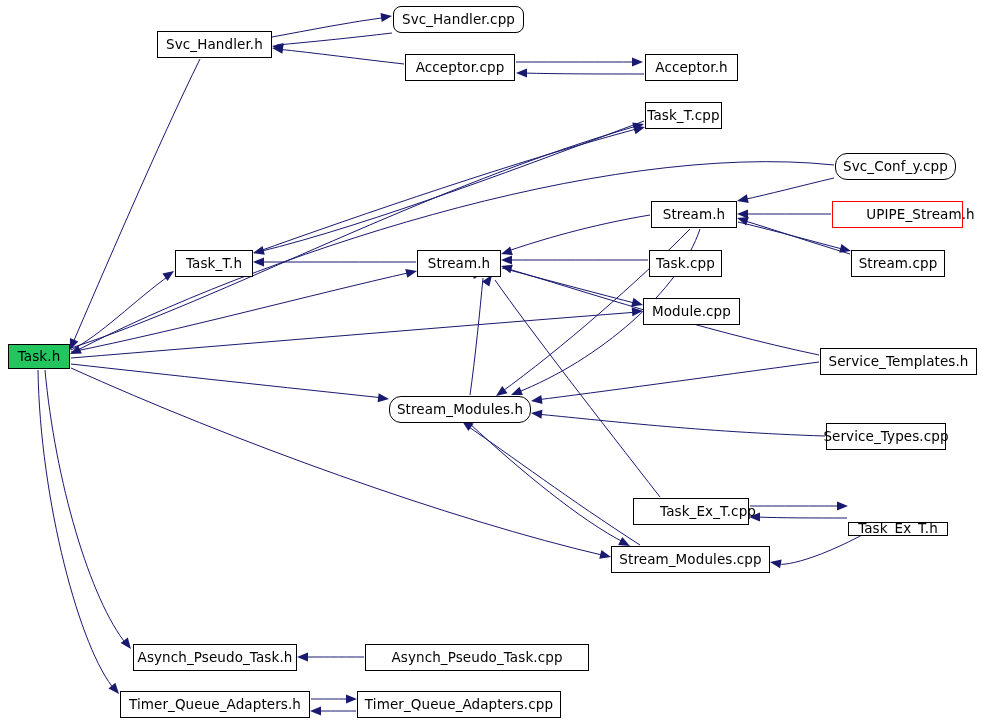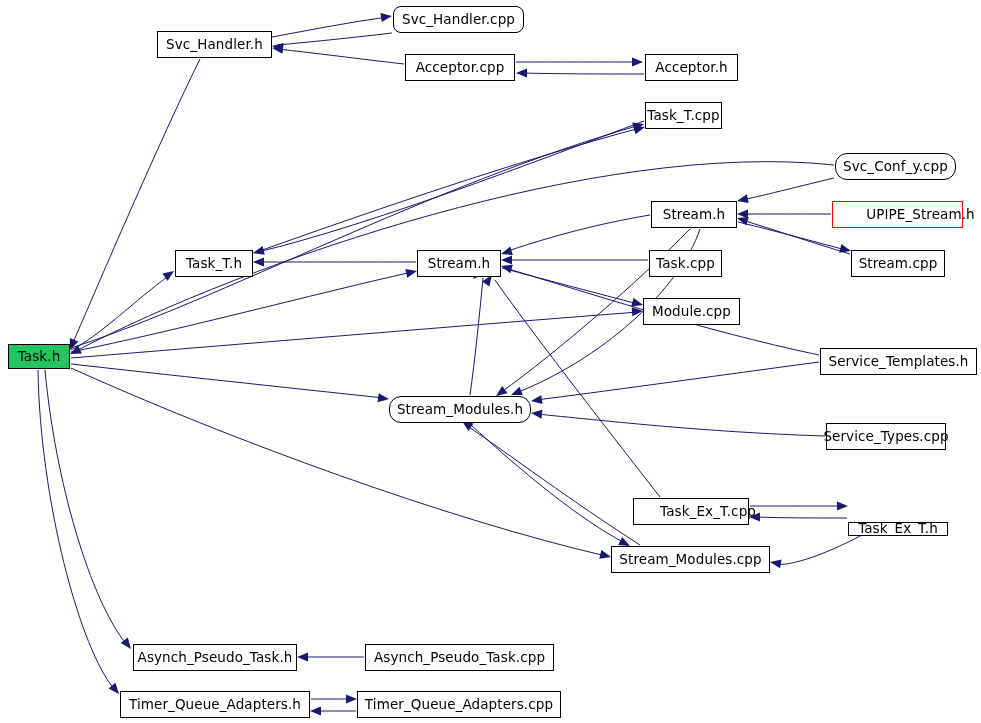--- a/index.html
+++ b/index.html
@@ -132,18 +132,18 @@
       <div class="node" style="left: 851px; top: 250px; width: 94px; height: 27px;">Stream.cpp</div>
       <div class="node" style="left: 643px; top: 298px; width: 97px; height: 27px;">Module.cpp</div>
       <div class="node hl" style="left: 8px; top: 344px; width: 62px; height: 25px;">Task.h</div>
       <div class="node" style="left: 820px; top: 348px; width: 157px; height: 27px;">Service_Templates.h</div>
       <div class="node" style="left: 389px; top: 396px; width: 142px; height: 27px; border-radius: 12px;">Stream_Modules.h</div>
       <div class="node" style="left: 826px; top: 423px; width: 120px; height: 27px;">Service_Types.cpp</div>
       <div class="node" style="left: 633px; top: 498px; width: 116px; height: 27px; padding-left: 34px;">Task_Ex_T.cpp</div>
       <div class="node" style="left: 848px; top: 498px; width: 100px; height: 14px; margin-top: 24px;">Task_Ex_T.h</div>
       <div class="node" style="left: 611px; top: 546px; width: 159px; height: 27px;">Stream_Modules.cpp</div>
       <div class="node" style="left: 133px; top: 644px; width: 164px; height: 27px;">Asynch_Pseudo_Task.h</div>
-      <div class="node" style="left: 365px; top: 644px; width: 189px; height: 27px;">Asynch_Pseudo_Task.cpp</div>
+      <div class="node" style="left: 365px; top: 644px; width: 224px; height: 27px;">Asynch_Pseudo_Task.cpp</div>
       <div class="node" style="left: 120px; top: 691px; width: 190px; height: 27px;">Timer_Queue_Adapters.h</div>
       <div class="node" style="left: 357px; top: 691px; width: 204px; height: 27px;">Timer_Queue_Adapters.cpp</div>
     </div>
 
 </div>
 
 </body></html>

